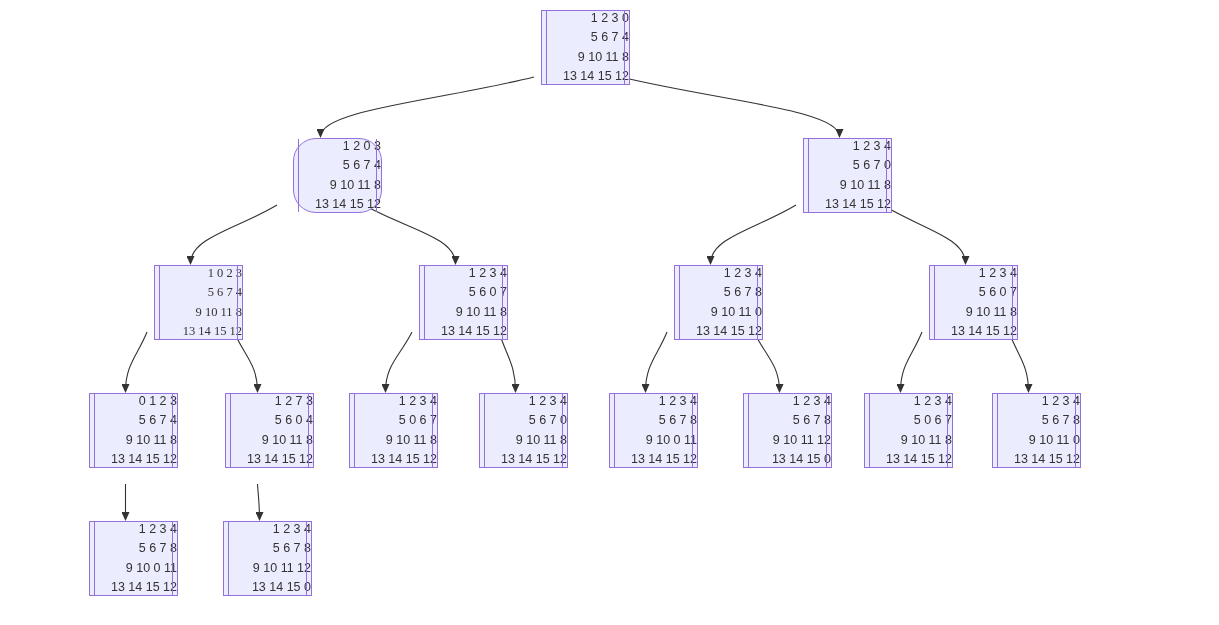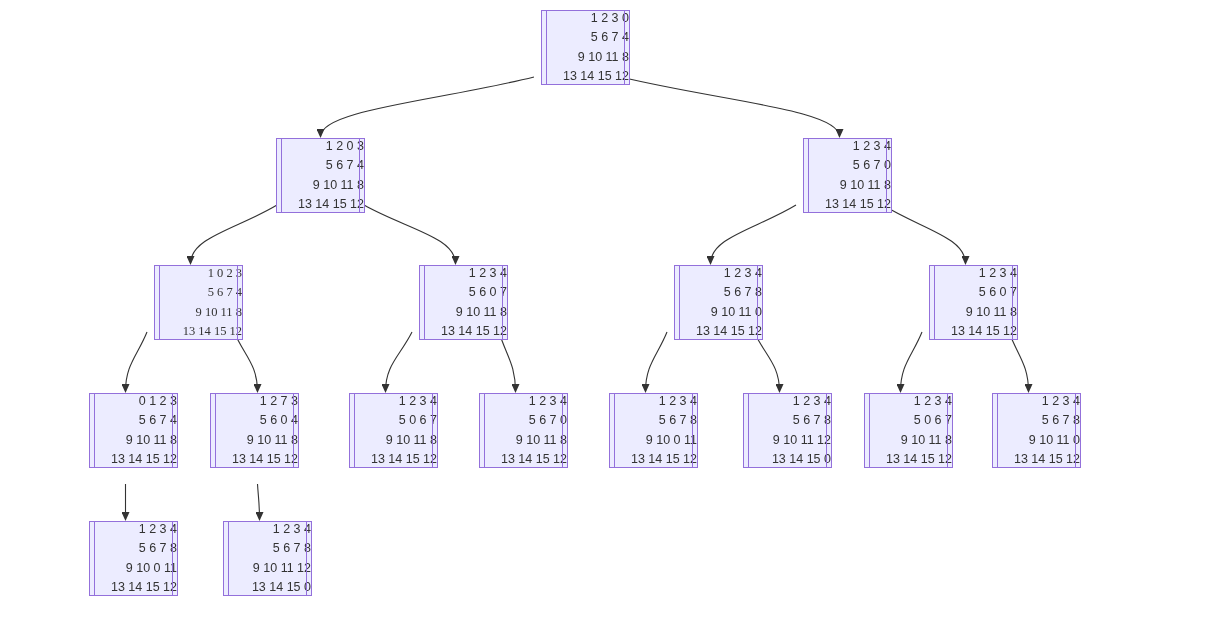--- a/index.html
+++ b/index.html
@@ -60,21 +60,21 @@
         <path class="edge" d="M257.5,484 C258.4,498.2 259.5,503.525 259.5,519.5" marker-end="url(#arrowhead)" stroke="#333333"></path>
       </g>
   </svg>
   <div id="nodes-layer">
       <div class="node" style="left: 533px; top: 10px;">
         <div class="puzzle-row">1 2 3 0</div>
         <div class="puzzle-row">5 6 7 4</div>
         <div class="puzzle-row">9 10 11 8</div>
         <div class="puzzle-row">13 14 15 12</div>
       </div>
-      <div class="node" style="left: 268px; top: 138px;">
+      <div class="node" style="left: 285px; top: 138px; border-radius: 23px;">
         <div class="puzzle-row">1 2 0 3</div>
         <div class="puzzle-row">5 6 7 4</div>
         <div class="puzzle-row">9 10 11 8</div>
         <div class="puzzle-row">13 14 15 12</div>
       </div>
       <div class="node" style="left: 795px; top: 138px;">
         <div class="puzzle-row">1 2 3 4</div>
         <div class="puzzle-row">5 6 7 0</div>
         <div class="puzzle-row">9 10 11 8</div>
         <div class="puzzle-row">13 14 15 12</div>
@@ -102,21 +102,21 @@
         <div class="puzzle-row">5 6 0 7</div>
         <div class="puzzle-row">9 10 11 8</div>
         <div class="puzzle-row">13 14 15 12</div>
       </div>
       <div class="node" style="left: 81px; top: 393px;">
         <div class="puzzle-row">0 1 2 3</div>
         <div class="puzzle-row">5 6 7 4</div>
         <div class="puzzle-row">9 10 11 8</div>
         <div class="puzzle-row">13 14 15 12</div>
       </div>
-      <div class="node" style="left: 202px; top: 393px;">
+      <div class="node" style="left: 217px; top: 393px;">
         <div class="puzzle-row">1 2 7 3</div>
         <div class="puzzle-row">5 6 0 4</div>
         <div class="puzzle-row">9 10 11 8</div>
         <div class="puzzle-row">13 14 15 12</div>
       </div>
       <div class="node" style="left: 341px; top: 393px;">
         <div class="puzzle-row">1 2 3 4</div>
         <div class="puzzle-row">5 0 6 7</div>
         <div class="puzzle-row">9 10 11 8</div>
         <div class="puzzle-row">13 14 15 12</div>

